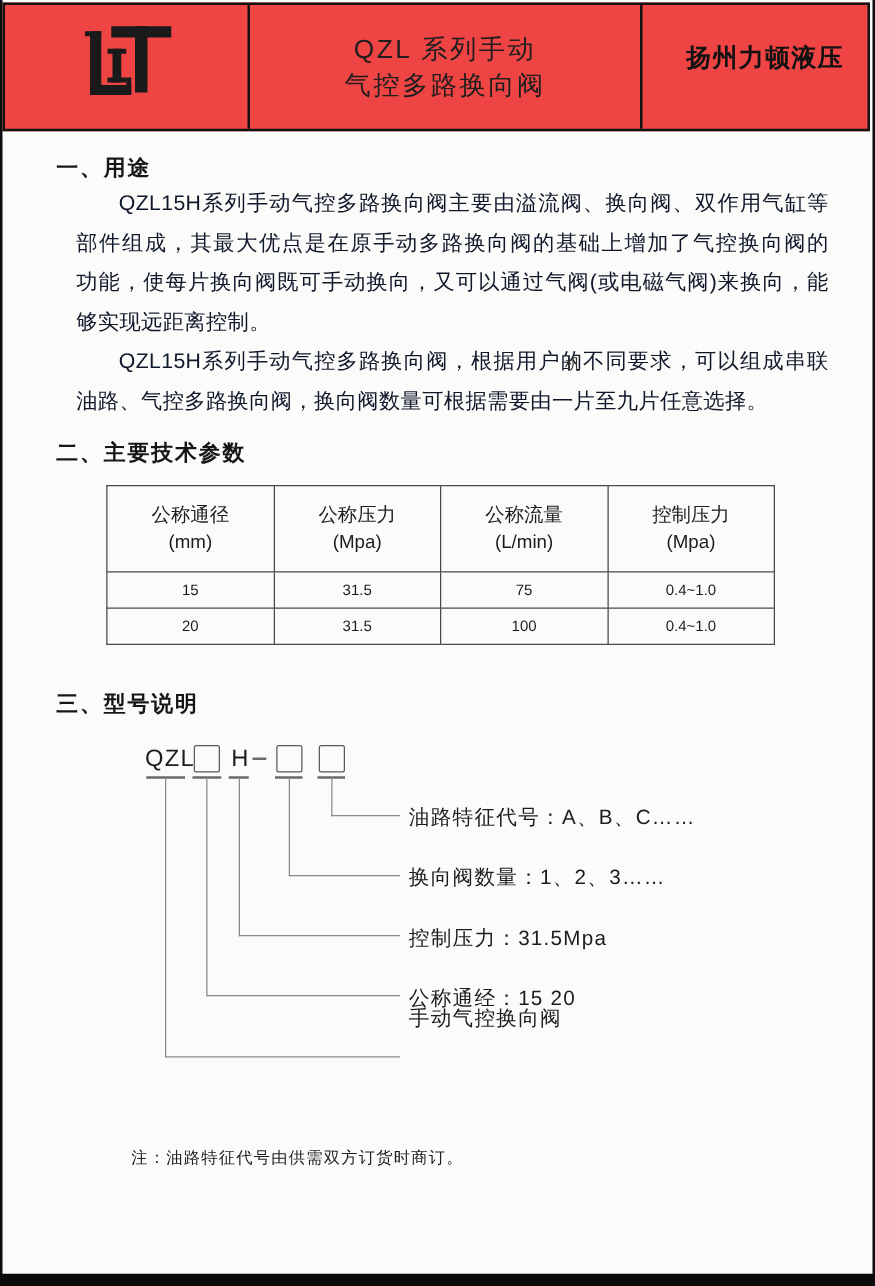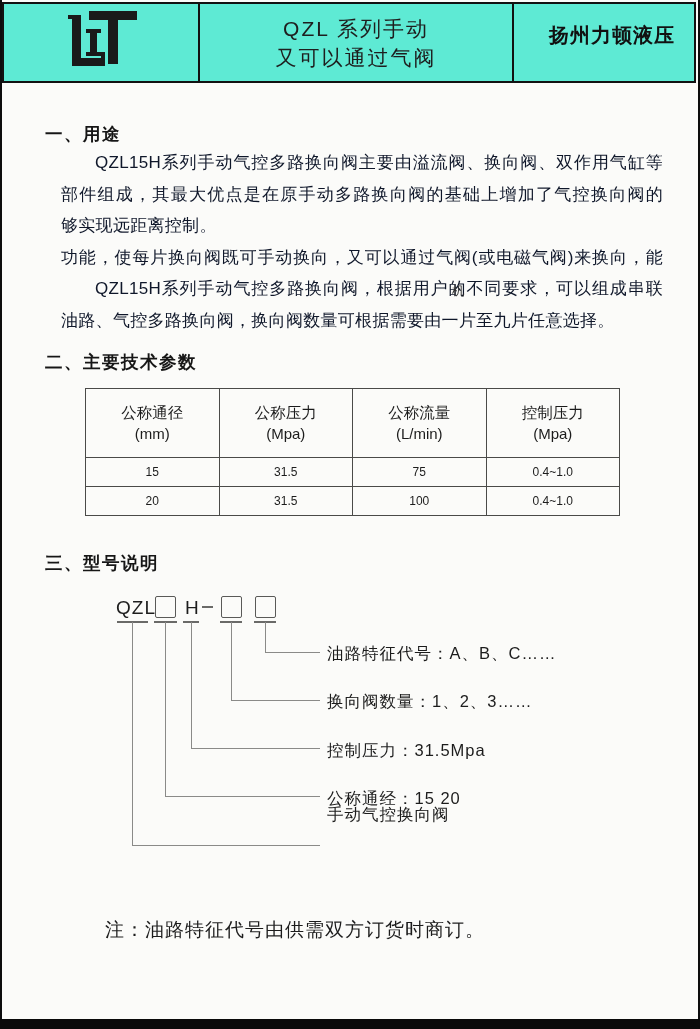--- a/index.html
+++ b/index.html
@@ -14,22 +14,22 @@
     overflow: hidden;
     color: #1b1b1b;
   }
   .edge-left  { position: absolute; left: 0; top: 0; width: 2px; height: 1029px; background: #0d0d0d; }
   .edge-right { position: absolute; right: 0; top: 0; width: 2px; height: 1029px; background: #0d0d0d; }
   .bottom-bar { position: absolute; left: 0; top: 1019px; width: 700px; height: 10px; background: #0a0a0a; }
 
   
   .header {
     position: absolute; left: 2px; top: 2px;
-    width: 694px; height: 81px;
-    background: #5eead4;
+    width: 694px; height: 103px;
+    background: #ef4444;
     border: 2px solid #121212;
     display: flex;
   }
   .header-cell { display: flex; align-items: center; justify-content: center; }
   .logo-cell   { width: 196px; border-right: 2px solid #121212; }
   .title-cell  { flex: 1; border-right: 2px solid #121212; flex-direction: column; }
   .company-cell{ width: 180px; padding-left: 16px; }
   .title-line  { font-size: 21px; line-height: 29px; letter-spacing: 2px; color: #1e1e1e; }
   .company     { font-size: 20px; font-weight: bold; letter-spacing: 1px; color: #111; padding-bottom: 14px; }
 
@@ -96,21 +96,21 @@
   .hl-2 { left: 165px; top: 796px; width: 155px; }
   .hl-1 { left: 132px; top: 845px; width: 188px; }
 
   .dlabel { position: absolute; left: 327px; font-size: 16.5px; color: #1c1c1c; letter-spacing: 1px; white-space: nowrap; }
   .dl-0 { top: 643px; }
   .dl-1 { top: 691px; }
   .dl-2 { top: 740px; }
   .dl-3 { top: 788px; }
   .dl-4 { top: 804px; }
 
-  .note { position: absolute; left: 105px; top: 917px; font-size: 19px; color: #1c1c1c; letter-spacing: 1px; }
+  .note { position: absolute; left: 105px; top: 917px; font-size: 13px; color: #1c1c1c; letter-spacing: 1px; }
 </style>
 </head>
 <body>
 
 <div class="page">
 
   <div class="edge-left"></div>
   <div class="edge-right"></div>
   <div class="bottom-bar"></div>
 
@@ -127,33 +127,33 @@
             <rect x="42" y="43" width="4" height="14"></rect>
             <rect x="27" y="20" width="15" height="4"></rect>
             <rect x="31" y="20" width="7" height="27"></rect>
             <rect x="27" y="43" width="15" height="4"></rect>
           </g>
         </svg>
       </span>
     </div>
     <div class="header-cell title-cell">
       <div class="title-line">QZL 系列手动</div>
-      <div class="title-line">又可以通过气阀</div>
+      <div class="title-line">气控多路换向阀</div>
     </div>
     <div class="header-cell company-cell">
       <div class="company">扬州力顿液压</div>
     </div>
   </div>
 
   <div class="heading h-usage">一、用途</div>
   <div class="bodytext">
     <div class="tline indent">QZL15H系列手动气控多路换向阀主要由溢流阀、换向阀、双作用气缸等</div>
     <div class="tline">部件组成，其最大优点是在原手动多路换向阀的基础上增加了气控换向阀的</div>
+    <div class="tline">功能，使每片换向阀既可手动换向，又可以通过气阀(或电磁气阀)来换向，能</div>
     <div class="tline last">够实现远距离控制。</div>
-    <div class="tline">功能，使每片换向阀既可手动换向，又可以通过气阀(或电磁气阀)来换向，能</div>
     <div class="tline indent">QZL15H系列手动气控多路换向阀，根据用户的不同要求，可以组成串联</div>
     <div class="tline last">油路、气控多路换向阀，换向阀数量可根据需要由一片至九片任意选择。</div>
   </div>
   <div class="artifact">机</div>
 
   <div class="heading h-params">二、主要技术参数</div>
   <table class="params-table">
     <tbody>
         <tr class="hrow">
       <td>

